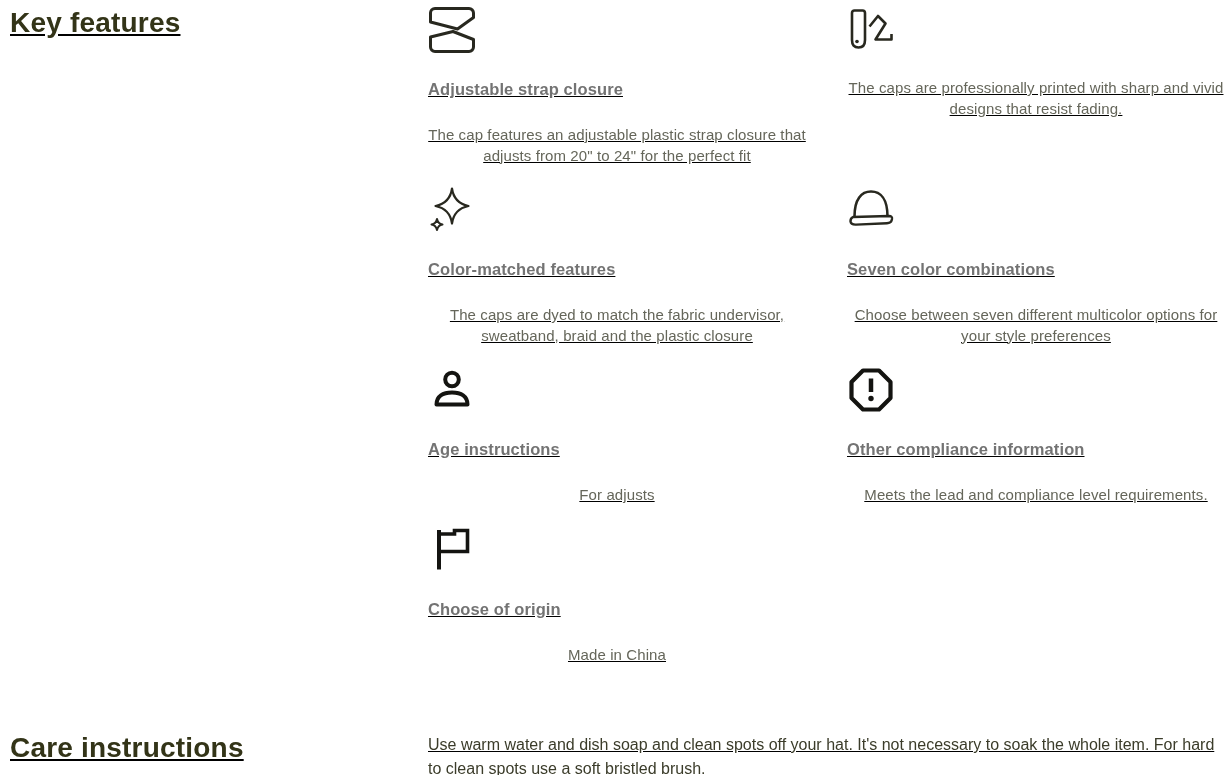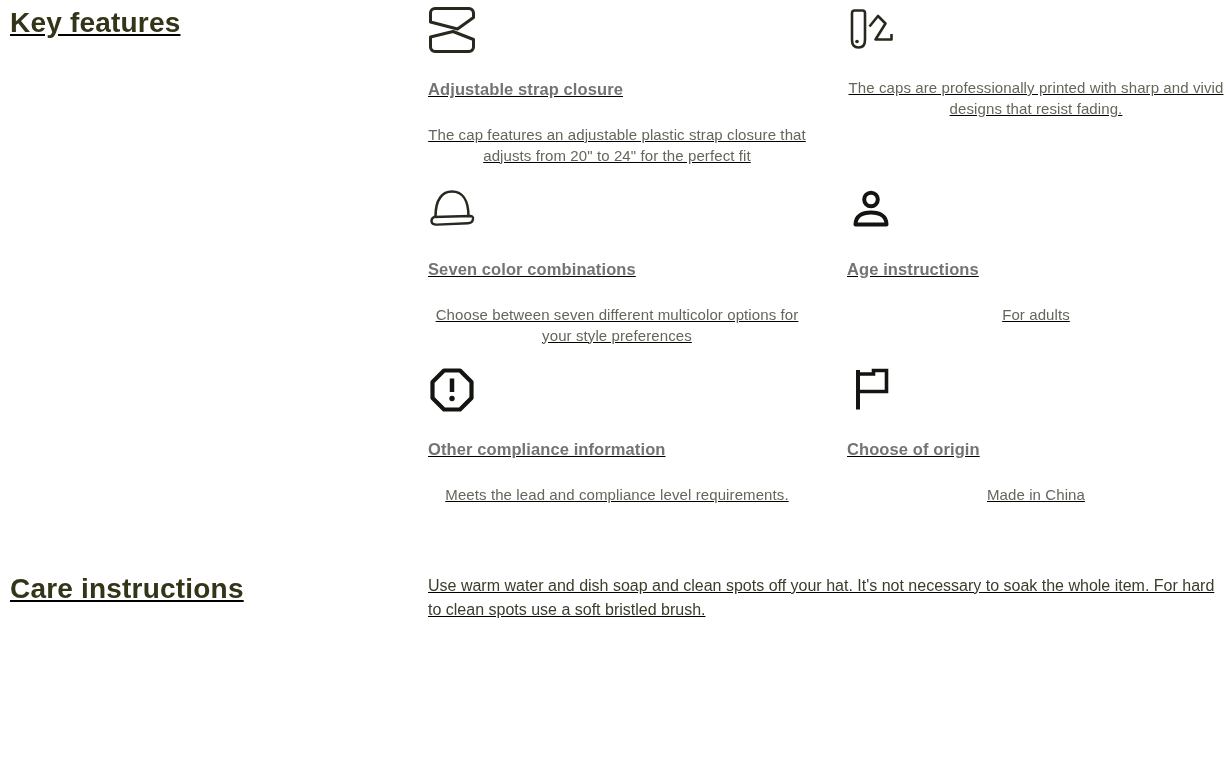--- a/index.html
+++ b/index.html
@@ -66,20 +66,32 @@
             <g fill="none" stroke="#28281f" stroke-width="2.6">
               <path d="M5 7 Q5 4.5 7.5 4.5 H15.5 Q18 4.5 18 7 V34 Q18 41.5 11.5 41.5 Q5 41.5 5 34 Z"></path>
               <path d="M22.5 20.5 L31 10 L38.5 17.5 L28.5 33.5 H44.5 V28" stroke-linejoin="round"></path>
             </g>
             <circle cx="10" cy="35.5" r="1.8" fill="#28281f"></circle>
           </svg>
         </span>
         <p class="f-desc">The caps are professionally printed with sharp and vivid designs that resist fading.</p>
       </div>
 
+      <div class="feature">
+        <span class="icon-box">
+          <svg viewBox="0 0 48 48" aria-hidden="true">
+            <g fill="none" stroke="#28281f" stroke-linejoin="round">
+              <path stroke-width="2.2" d="M24 2.5 Q26 17 40.5 20 Q26 23 24 37.5 Q22 23 7.5 20 Q22 17 24 2.5 Z"></path>
+              <path stroke-width="2" d="M9 33 Q9.9 37.6 14.5 38.5 Q9.9 39.4 9 44 Q8.1 39.4 3.5 38.5 Q8.1 37.6 9 33 Z"></path>
+            </g>
+          </svg>
+        </span>
+        <h3 class="f-title">Color-matched features</h3>
+        <p class="f-desc">The caps are dyed to match the fabric undervisor, sweatband, braid and the plastic closure</p>
+      </div>
 
       <div class="feature">
         <span class="icon-box">
           <svg viewBox="0 0 48 48" aria-hidden="true">
             <g fill="none" stroke="#28281f">
               <path stroke-width="2.6" d="M7.5 30.5 C7.5 13 14.5 5.5 24 5.5 C33.5 5.5 40.5 13 40.5 30.5"></path>
               <path stroke-width="2.4" stroke-linejoin="round" d="M6 31 L42 30 Q45.5 30 45 33 L44.6 34.5 Q44 37 40 37.2 L9 38.6 Q4 38.8 3.5 35.5 Q3.2 32.5 6 31 Z"></path>
             </g>
           </svg>
         </span>
@@ -90,21 +102,21 @@
       <div class="feature">
         <span class="icon-box">
           <svg viewBox="0 0 48 48" aria-hidden="true">
             <g fill="none" stroke="#141411" stroke-width="4">
               <circle cx="24" cy="13.5" r="6.8"></circle>
               <path stroke-linejoin="round" d="M8.5 38.5 C8.5 30 15 26.5 24 26.5 C33 26.5 39.5 30 39.5 38.5 Z"></path>
             </g>
           </svg>
         </span>
         <h3 class="f-title">Age instructions</h3>
-        <p class="f-desc">For adults</p>
+        <p class="f-desc">For adjusts</p>
       </div>
 
       <div class="feature">
         <span class="icon-box">
           <svg viewBox="0 0 48 48" aria-hidden="true">
             <path fill="none" stroke="#141411" stroke-width="4.2" stroke-linejoin="round" d="M16 4.5 H32 L43.5 16 V32 L32 43.5 H16 L4.5 32 V16 Z"></path>
             <line x1="24" y1="12.5" x2="24" y2="26" stroke="#141411" stroke-width="4.5"></line>
             <circle cx="24" cy="32.5" r="2.7" fill="#141411"></circle>
           </svg>
         </span>

